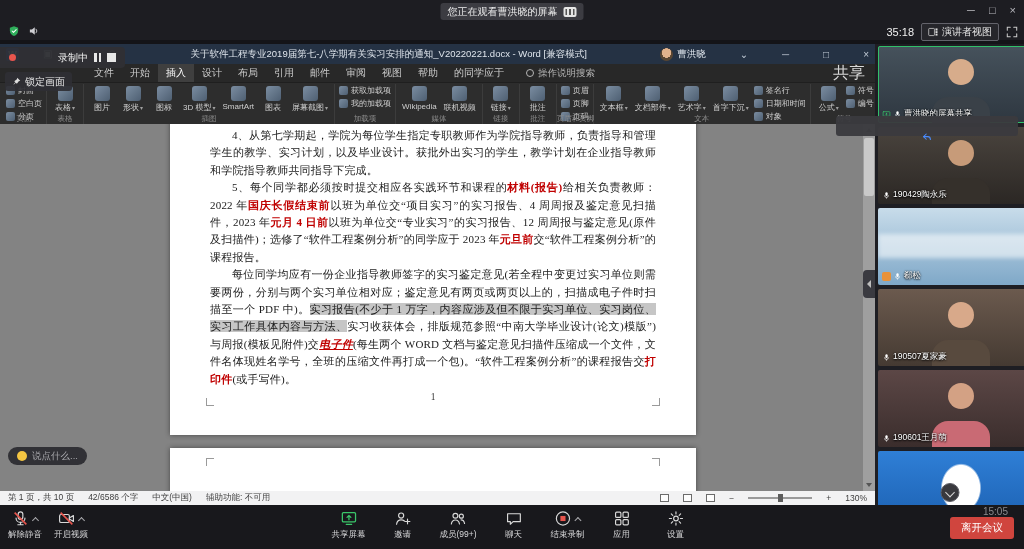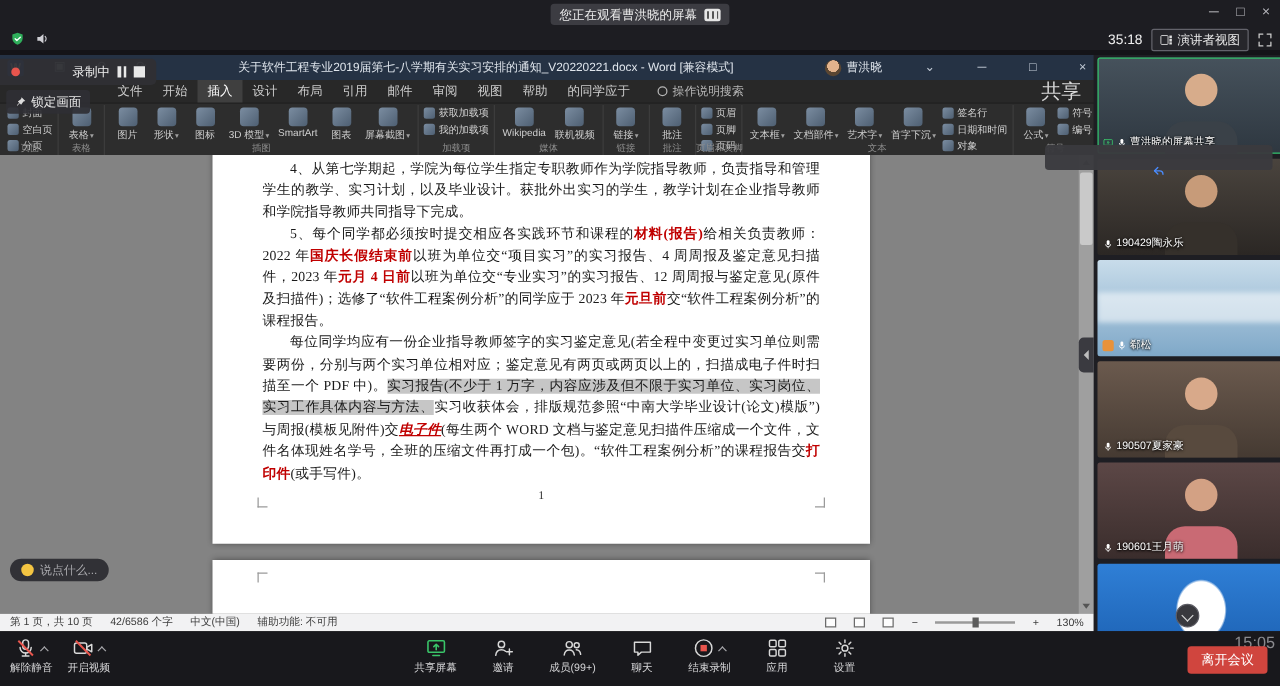--- a/index.html
+++ b/index.html
@@ -123,21 +123,21 @@
   #toolbar { position:absolute; left:0; bottom:0; width:1024px; height:44px; background:#18181c; z-index:20; }
   #tb-left { position:absolute; left:8px; top:5px; display:flex; gap:12px; }
   #tb-center { position:absolute; left:50%; top:5px; transform:translateX(-50%); display:flex; gap:20px; }
   .tb-btn { display:flex; flex-direction:column; align-items:center; gap:2px; min-width:34px; }
   .tb-ic-wrap { position:relative; height:17px; display:flex; align-items:center; }
   .tb-btn .tb-label { color:#d6d6d8; font-size:8.5px; white-space:nowrap; }
   .chev { width:5px; height:5px; border-right:1.2px solid #a8a8ac; border-bottom:1.2px solid #a8a8ac;
     transform:rotate(-135deg); margin-left:4px; margin-top:3px; }
   #leave-btn { position:absolute; right:10px; top:12px; height:22px; padding:0 11px; background:#d0453e;
     border-radius:3px; color:#ffffff; font-size:10.5px; display:flex; align-items:center; }
-  #local-time { position:absolute; right:4px; top:1px; color:#8a8a8e; font-size:13px; }
+  #local-time { position:absolute; right:16px; top:1px; color:#8a8a8e; font-size:10px; }
 
   .svgic { display:inline-block; line-height:0; }
   .svgic svg { display:block; width:100%; height:100%; }
   .ic17 { width:17px; height:17px; }
   .ic12 { width:12px; height:12px; }
   .ic10 { width:10px; height:10px; }
   .ic9  { width:9px;  height:9px;  }
 </style>
 </head>
 <body>

